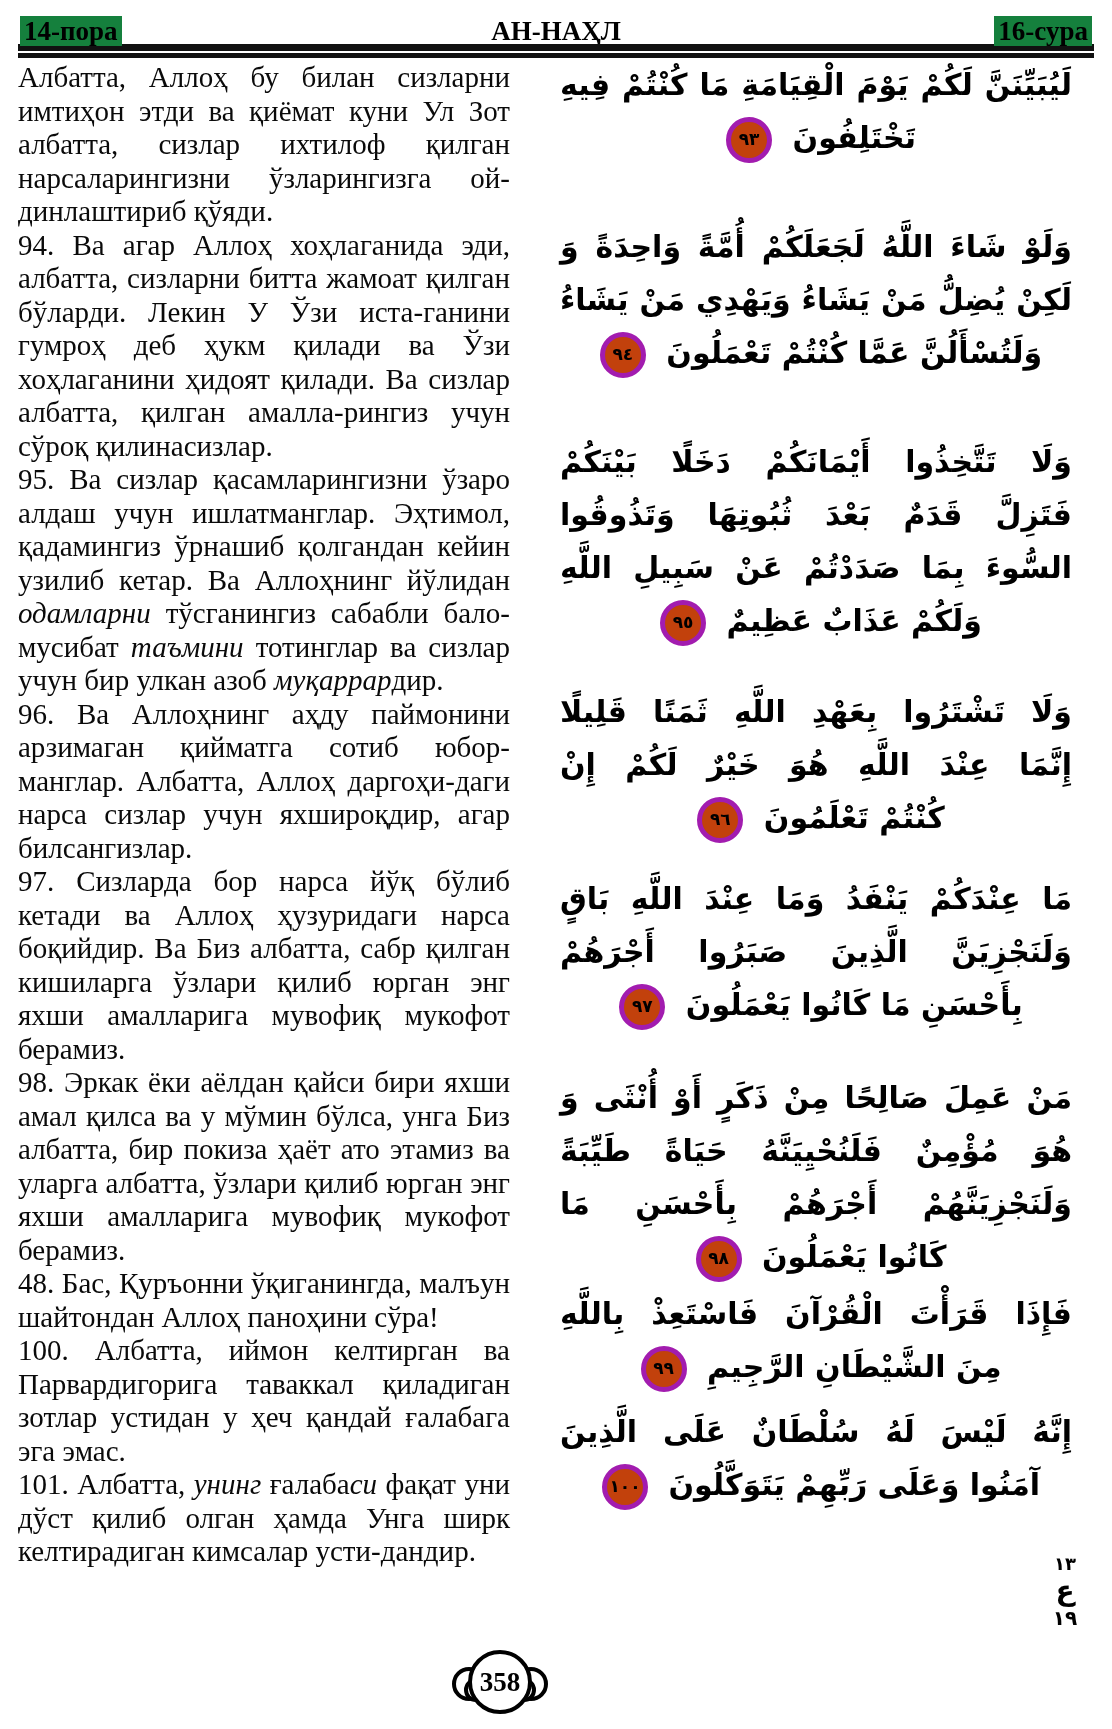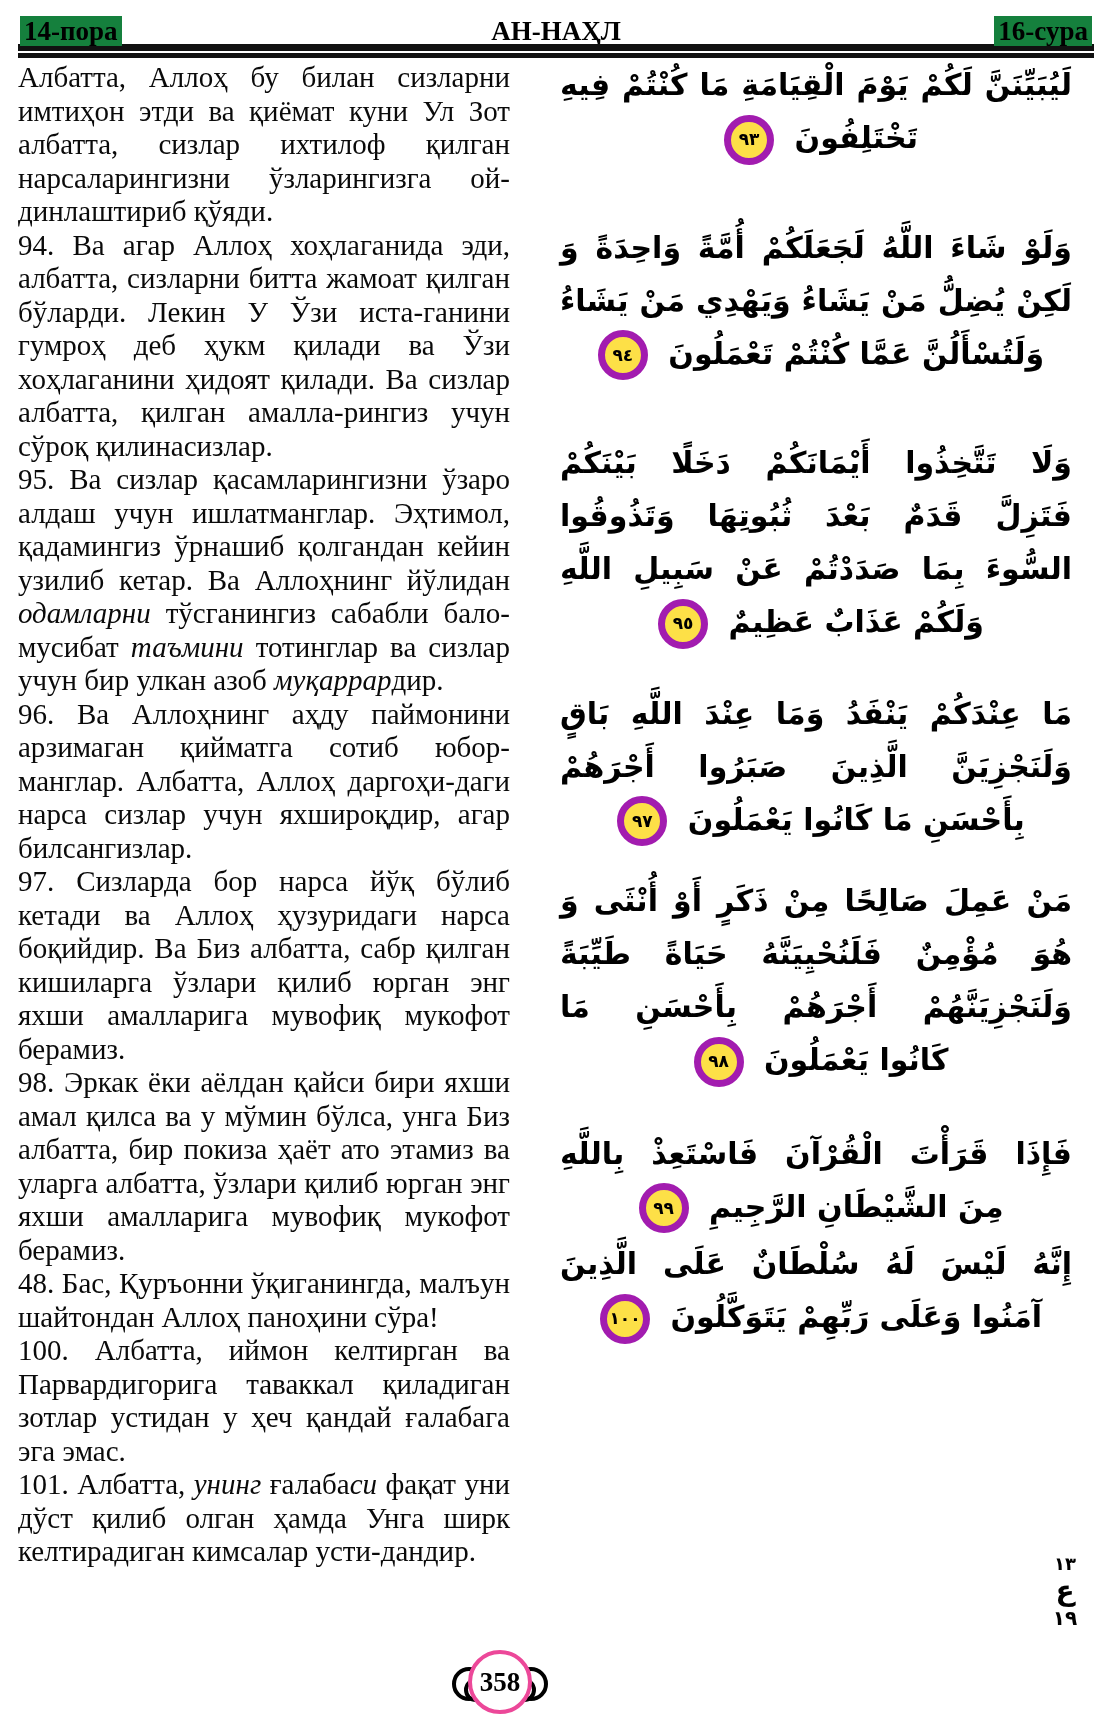--- a/index.html
+++ b/index.html
@@ -54,23 +54,23 @@
     line-height:53px;
     text-align:justify;
     text-align-last:justify;
     white-space:normal;
   }
   .ar-line.last{
     text-align:center;text-align-last:center;
   }
   .vnum{
     display:inline-flex;align-items:center;justify-content:center;
-    width:36px;height:36px;border:7px solid #a21caf;border-radius:50%;
+    width:36px;height:36px;border:5px solid #a21caf;border-radius:50%;
     font-size:17px;letter-spacing:-1px;line-height:1;
-    margin:0 10px;vertical-align:middle;background:#fde047;
+    margin:0 10px;vertical-align:middle;background:#c2410c;
   }
   
   .ruku{
     position:absolute;right:24px;top:1552px;width:46px;
     font-family:"DejaVu Sans", sans-serif;font-weight:bold;
     text-align:center;color:#000;
   }
   .ruku .t{font-size:18px;line-height:24px;}
   .ruku .m{font-size:28px;line-height:30px;}
   .ruku .b{font-size:20px;line-height:24px;}
@@ -83,21 +83,21 @@
   .medallion .lobe.lf{left:0;}
   .medallion .lobe.rt{right:0;}
   .medallion .lobe2{
     position:absolute;top:28px;width:16px;height:16px;
     border:4px solid #000;border-radius:50%;background:#fff;
   }
   .medallion .lobe2.lf{left:12px;}
   .medallion .lobe2.rt{right:12px;}
   .medallion .core{
     position:absolute;left:16px;top:0;width:56px;height:56px;
-    border:4px solid #ec4899;border-radius:50%;background:#fff;
+    border:4px solid #000000;border-radius:50%;background:#fff;
     display:flex;align-items:center;justify-content:center;
     font-family:"Liberation Serif", serif;font-weight:bold;font-size:27px;
     z-index:2;
   }
 </style>
 </head>
 <body>
 
 <div class="page">
 
@@ -134,20 +134,25 @@
         <div class="ar-line">لَكِنْ يُضِلُّ مَنْ يَشَاءُ وَيَهْدِي مَنْ يَشَاءُ</div>
         <div class="ar-line last"><span>وَلَتُسْأَلُنَّ عَمَّا كُنْتُمْ تَعْمَلُونَ</span> <span class="vnum">٩٤</span></div>
       </div>
       <div class="ayah-block">
         <div class="ar-line">وَلَا تَتَّخِذُوا أَيْمَانَكُمْ دَخَلًا بَيْنَكُمْ</div>
         <div class="ar-line">فَتَزِلَّ قَدَمٌ بَعْدَ ثُبُوتِهَا وَتَذُوقُوا</div>
         <div class="ar-line">السُّوءَ بِمَا صَدَدْتُمْ عَنْ سَبِيلِ اللَّهِ</div>
         <div class="ar-line last"><span>وَلَكُمْ عَذَابٌ عَظِيمٌ</span> <span class="vnum">٩٥</span></div>
       </div>
       <div class="ayah-block">
+        <div class="ar-line">وَلَا تَشْتَرُوا بِعَهْدِ اللَّهِ ثَمَنًا قَلِيلًا</div>
+        <div class="ar-line">إِنَّمَا عِنْدَ اللَّهِ هُوَ خَيْرٌ لَكُمْ إِنْ</div>
+        <div class="ar-line last"><span>كُنْتُمْ تَعْلَمُونَ</span> <span class="vnum">٩٦</span></div>
+      </div>
+      <div class="ayah-block">
         <div class="ar-line">مَا عِنْدَكُمْ يَنْفَدُ وَمَا عِنْدَ اللَّهِ بَاقٍ</div>
         <div class="ar-line">وَلَنَجْزِيَنَّ الَّذِينَ صَبَرُوا أَجْرَهُمْ</div>
         <div class="ar-line last"><span>بِأَحْسَنِ مَا كَانُوا يَعْمَلُونَ</span> <span class="vnum">٩٧</span></div>
       </div>
       <div class="ayah-block">
         <div class="ar-line">مَنْ عَمِلَ صَالِحًا مِنْ ذَكَرٍ أَوْ أُنْثَى وَ</div>
         <div class="ar-line">هُوَ مُؤْمِنٌ فَلَنُحْيِيَنَّهُ حَيَاةً طَيِّبَةً</div>
         <div class="ar-line">وَلَنَجْزِيَنَّهُمْ أَجْرَهُمْ بِأَحْسَنِ مَا</div>
         <div class="ar-line last"><span>كَانُوا يَعْمَلُونَ</span> <span class="vnum">٩٨</span></div>
       </div>

